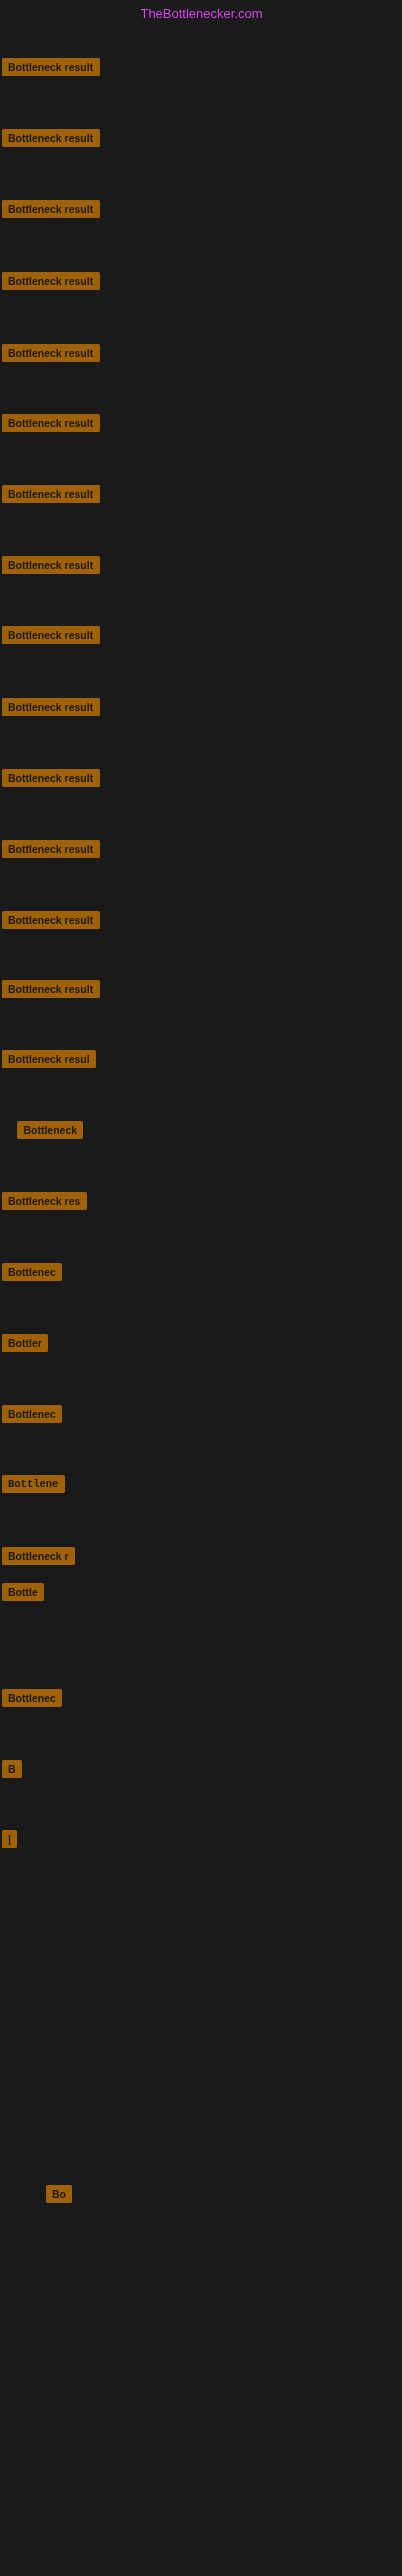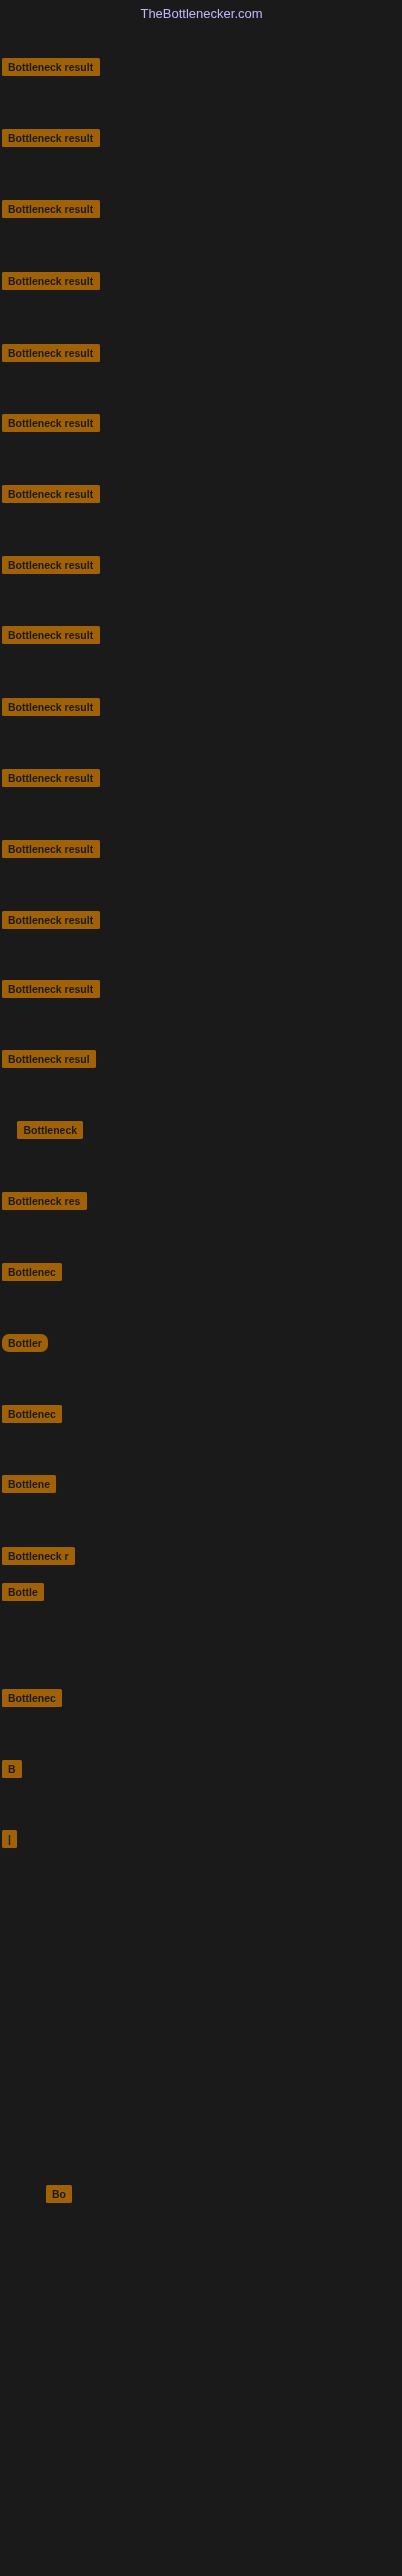--- a/index.html
+++ b/index.html
@@ -11,21 +11,21 @@
     body {
       background-color: #1a1a1a;
       width: 403px;
       min-height: 2576px;
       font-family: Arial, sans-serif;
       position: relative;
     }
 
     .site-title {
       text-align: center;
-      color: #c4b5fd;
+      color: #d946ef;
       font-size: 13px;
       padding: 6.4px 0;
       font-weight: normal;
     }
 
     .bottleneck-badge {
       background-color: #a16207;
       color: #1a1a1a;
       font-size: 10.5px;
       font-weight: bold;
@@ -55,23 +55,23 @@
     <div style="position: absolute; top: 598px; left: 1.6px;"><span class="bottleneck-badge" style="max-width: 113px;">Bottleneck result</span></div>
     <div style="position: absolute; top: 670px; left: 1.6px;"><span class="bottleneck-badge" style="max-width: 113px;">Bottleneck result</span></div>
     <div style="position: absolute; top: 741px; left: 1.6px;"><span class="bottleneck-badge" style="max-width: 113px;">Bottleneck result</span></div>
     <div style="position: absolute; top: 812px; left: 1.6px;"><span class="bottleneck-badge" style="max-width: 113px;">Bottleneck result</span></div>
     <div style="position: absolute; top: 883px; left: 1.6px;"><span class="bottleneck-badge" style="max-width: 113px;">Bottleneck result</span></div>
     <div style="position: absolute; top: 952px; left: 1.6px;"><span class="bottleneck-badge" style="max-width: 113px;">Bottleneck result</span></div>
     <div style="position: absolute; top: 1022px; left: 1.6px;"><span class="bottleneck-badge" style="max-width: 106px; text-align: center;">Bottleneck resul</span></div>
     <div style="position: absolute; top: 1093px; left: 17px;"><span class="bottleneck-badge" style="max-width: 81px;">Bottleneck</span></div>
     <div style="position: absolute; top: 1164px; left: 1.6px;"><span class="bottleneck-badge" style="max-width: 97px;">Bottleneck res</span></div>
     <div style="position: absolute; top: 1235px; left: 1.6px;"><span class="bottleneck-badge" style="max-width: 74px;">Bottlenec</span></div>
-    <div style="position: absolute; top: 1306px; left: 1.6px;"><span class="bottleneck-badge" style="max-width: 58px; border-radius: 7px;">Bottler</span></div>
+    <div style="position: absolute; top: 1306px; left: 1.6px;"><span class="bottleneck-badge" style="max-width: 58px;">Bottler</span></div>
     <div style="position: absolute; top: 1377px; left: 1.6px;"><span class="bottleneck-badge" style="max-width: 74px;">Bottlenec</span></div>
-    <div style="position: absolute; top: 1447px; left: 1.6px;"><span class="bottleneck-badge" style="max-width: 68px;">Bottlene</span></div>
+    <div style="position: absolute; top: 1447px; left: 1.6px;"><span class="bottleneck-badge" style="max-width: 68px; font-family: Liberation Mono, monospace;">Bottlene</span></div>
     <div style="position: absolute; top: 1519px; left: 1.6px;"><span class="bottleneck-badge" style="max-width: 87px;">Bottleneck r</span></div>
     <div style="position: absolute; top: 1555px; left: 1.6px;"><span class="bottleneck-badge" style="max-width: 55px;">Bottle</span></div>
     <div style="position: absolute; top: 1661px; left: 1.6px;"><span class="bottleneck-badge" style="max-width: 74px;">Bottlenec</span></div>
     <div style="position: absolute; top: 1732px; left: 1.6px;"><span class="bottleneck-badge" style="max-width: 29px;">B</span></div>
     <div style="position: absolute; top: 1802px; left: 1.6px;"><span class="bottleneck-badge" style="max-width: 22.5px;">|</span></div>
     <div style="position: absolute; top: 2157px; left: 1.6px; padding-left: 44px;"><span class="bottleneck-badge" style="max-width: 32px;">Bo</span></div>
   </div>
 
 
 </body></html>

